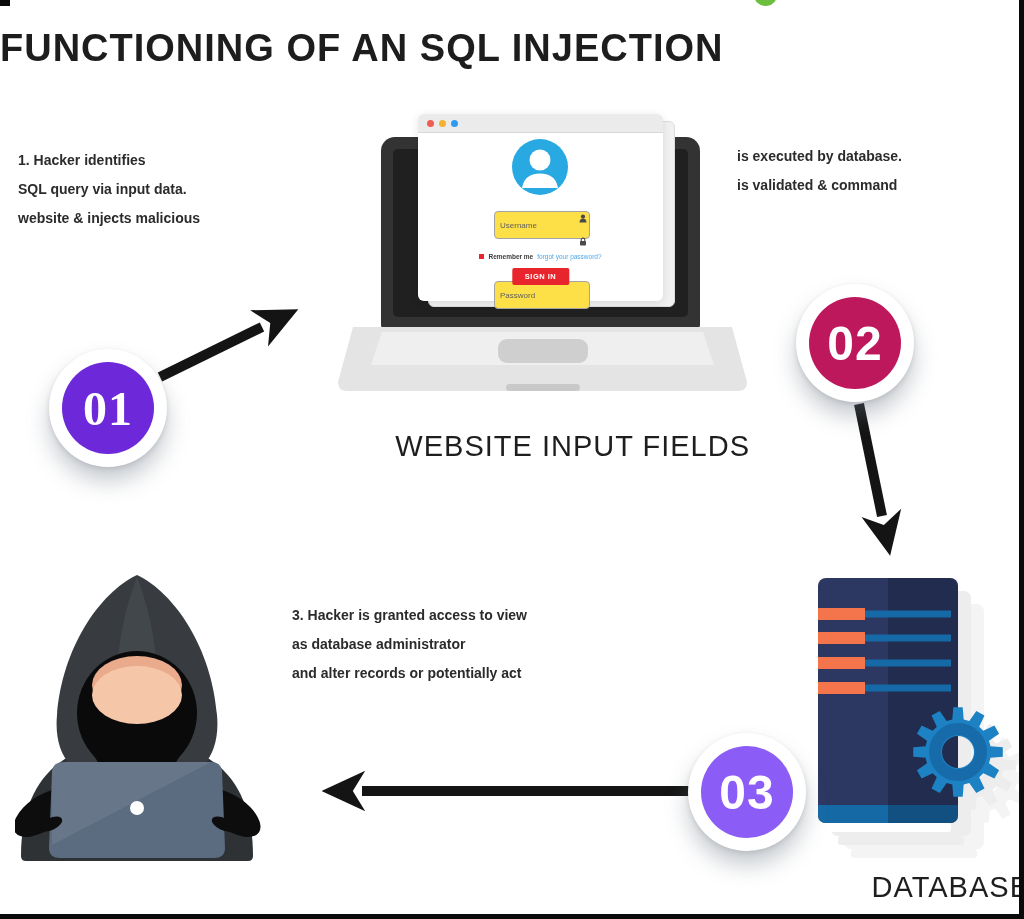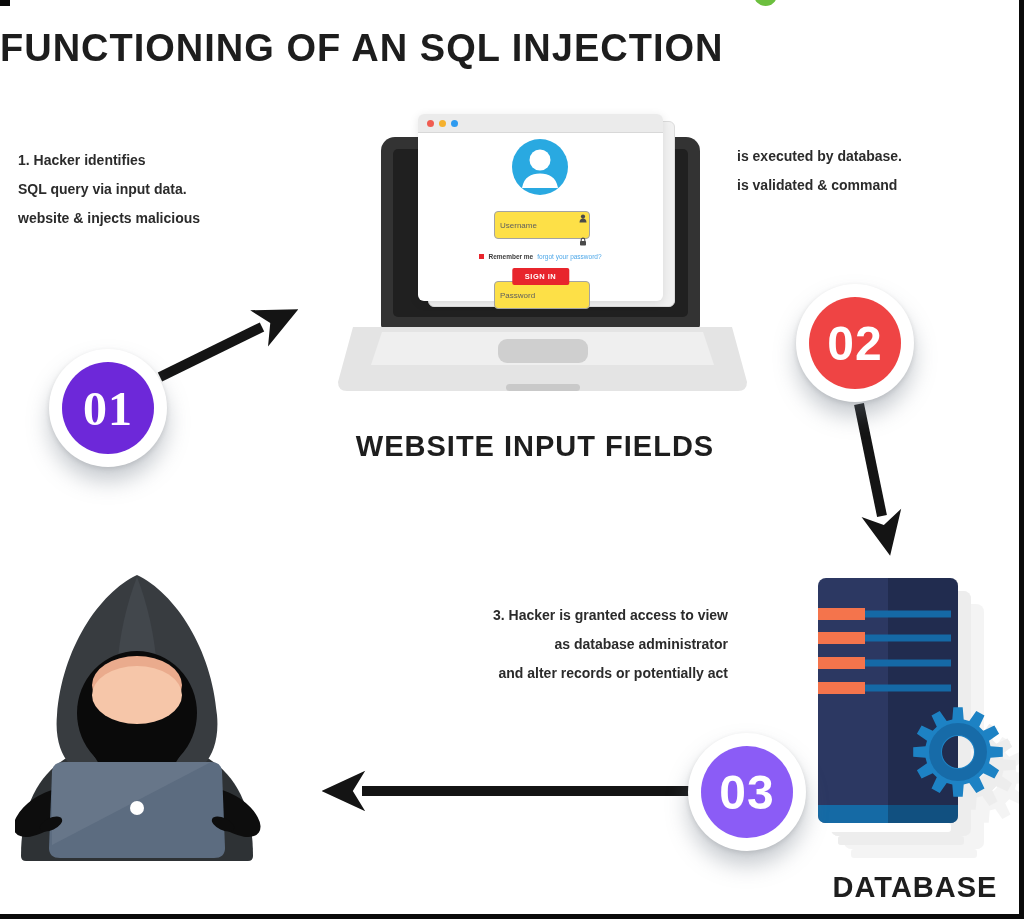--- a/index.html
+++ b/index.html
@@ -3,34 +3,34 @@
 <meta charset="utf-8">
 <style>
   html,body{margin:0;padding:0;background:#fff;}
   #canvas{position:relative;width:1024px;height:919px;background:#ffffff;overflow:hidden;
           font-family:"Liberation Sans",sans-serif;color:#222;}
   .abs{position:absolute;}
 
   
   .title{left:0;top:27px;width:1024px;font-size:38px;font-weight:800;
          letter-spacing:1px;color:#1d1d1d;}
-  .caption{font-weight:700;font-size:29px;letter-spacing:1px;color:#1e1e1e;text-align:center;}
+  .caption{font-weight:400;font-size:29px;letter-spacing:1px;color:#1e1e1e;text-align:right;}
 
   
   .step-text{font-size:14px;line-height:29px;font-weight:700;color:#2b2b2b;}
   .step-text div{white-space:nowrap;}
-  .center{text-align:right;}
+  .center{text-align:left;}
 
   
   .badge{width:118px;height:118px;border-radius:50%;background:#fff;z-index:7;
          box-shadow:0 14px 22px rgba(105,115,130,.38),0 2px 5px rgba(0,0,0,.12);
          display:flex;align-items:center;justify-content:center;}
   .badge-inner{width:92px;height:92px;border-radius:50%;display:flex;align-items:center;
          justify-content:center;color:#fff;font-size:48px;font-weight:800;letter-spacing:1px;}
-  .b1{background:#6d28d9;font-family:Liberation Serif, serif;} .b2{background:#ef4444;} .b3{background:#8b5cf6;}
+  .b1{background:#6d28d9;font-family:Liberation Serif, serif;} .b2{background:#be185d;} .b3{background:#8b5cf6;}
 
   
   .bezel{left:381px;top:137px;width:319px;height:191px;background:#333;border-radius:14px 14px 3px 3px;z-index:1;}
   .screen-inner{left:393px;top:149px;width:295px;height:168px;background:#202020;border-radius:5px;z-index:2;}
   .base-svg{left:338px;top:327px;z-index:3;}
   .back-page{left:428px;top:121px;width:245px;height:184px;background:#f1f1f1;border:1px solid #dcdcdc;
              border-radius:6px;z-index:4;}
   .browser{left:418px;top:114px;width:245px;height:187px;background:#fff;border-radius:6px;z-index:5;
            box-shadow:0 2px 10px rgba(0,0,0,.10);}
   .titlebar{position:absolute;left:0;top:0;right:0;height:18px;background:#ebebeb;

